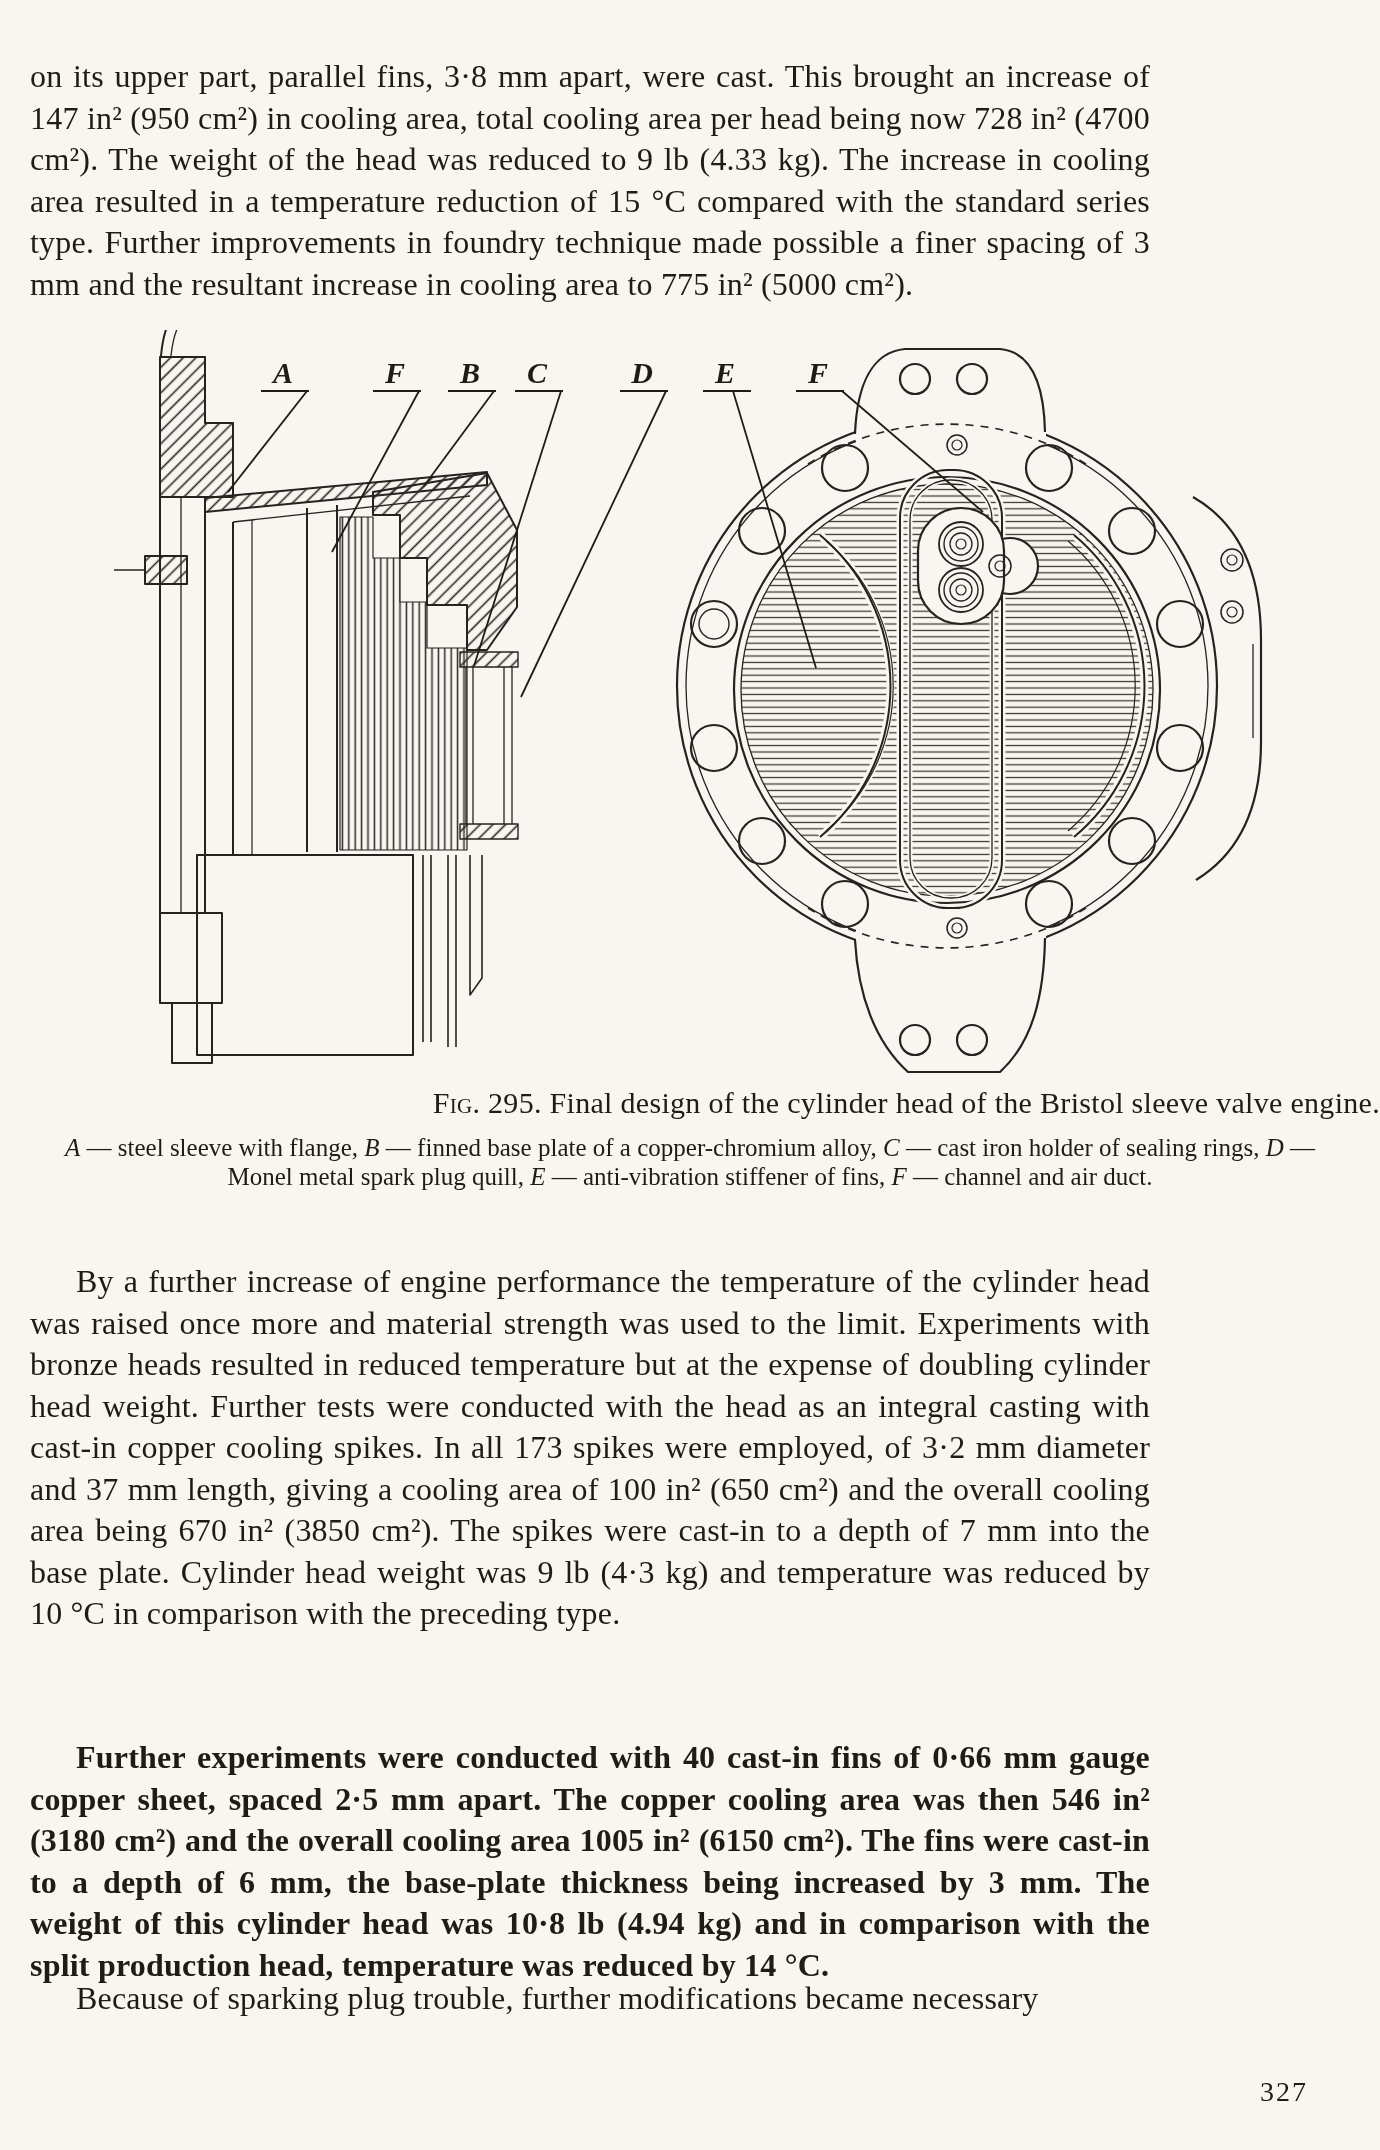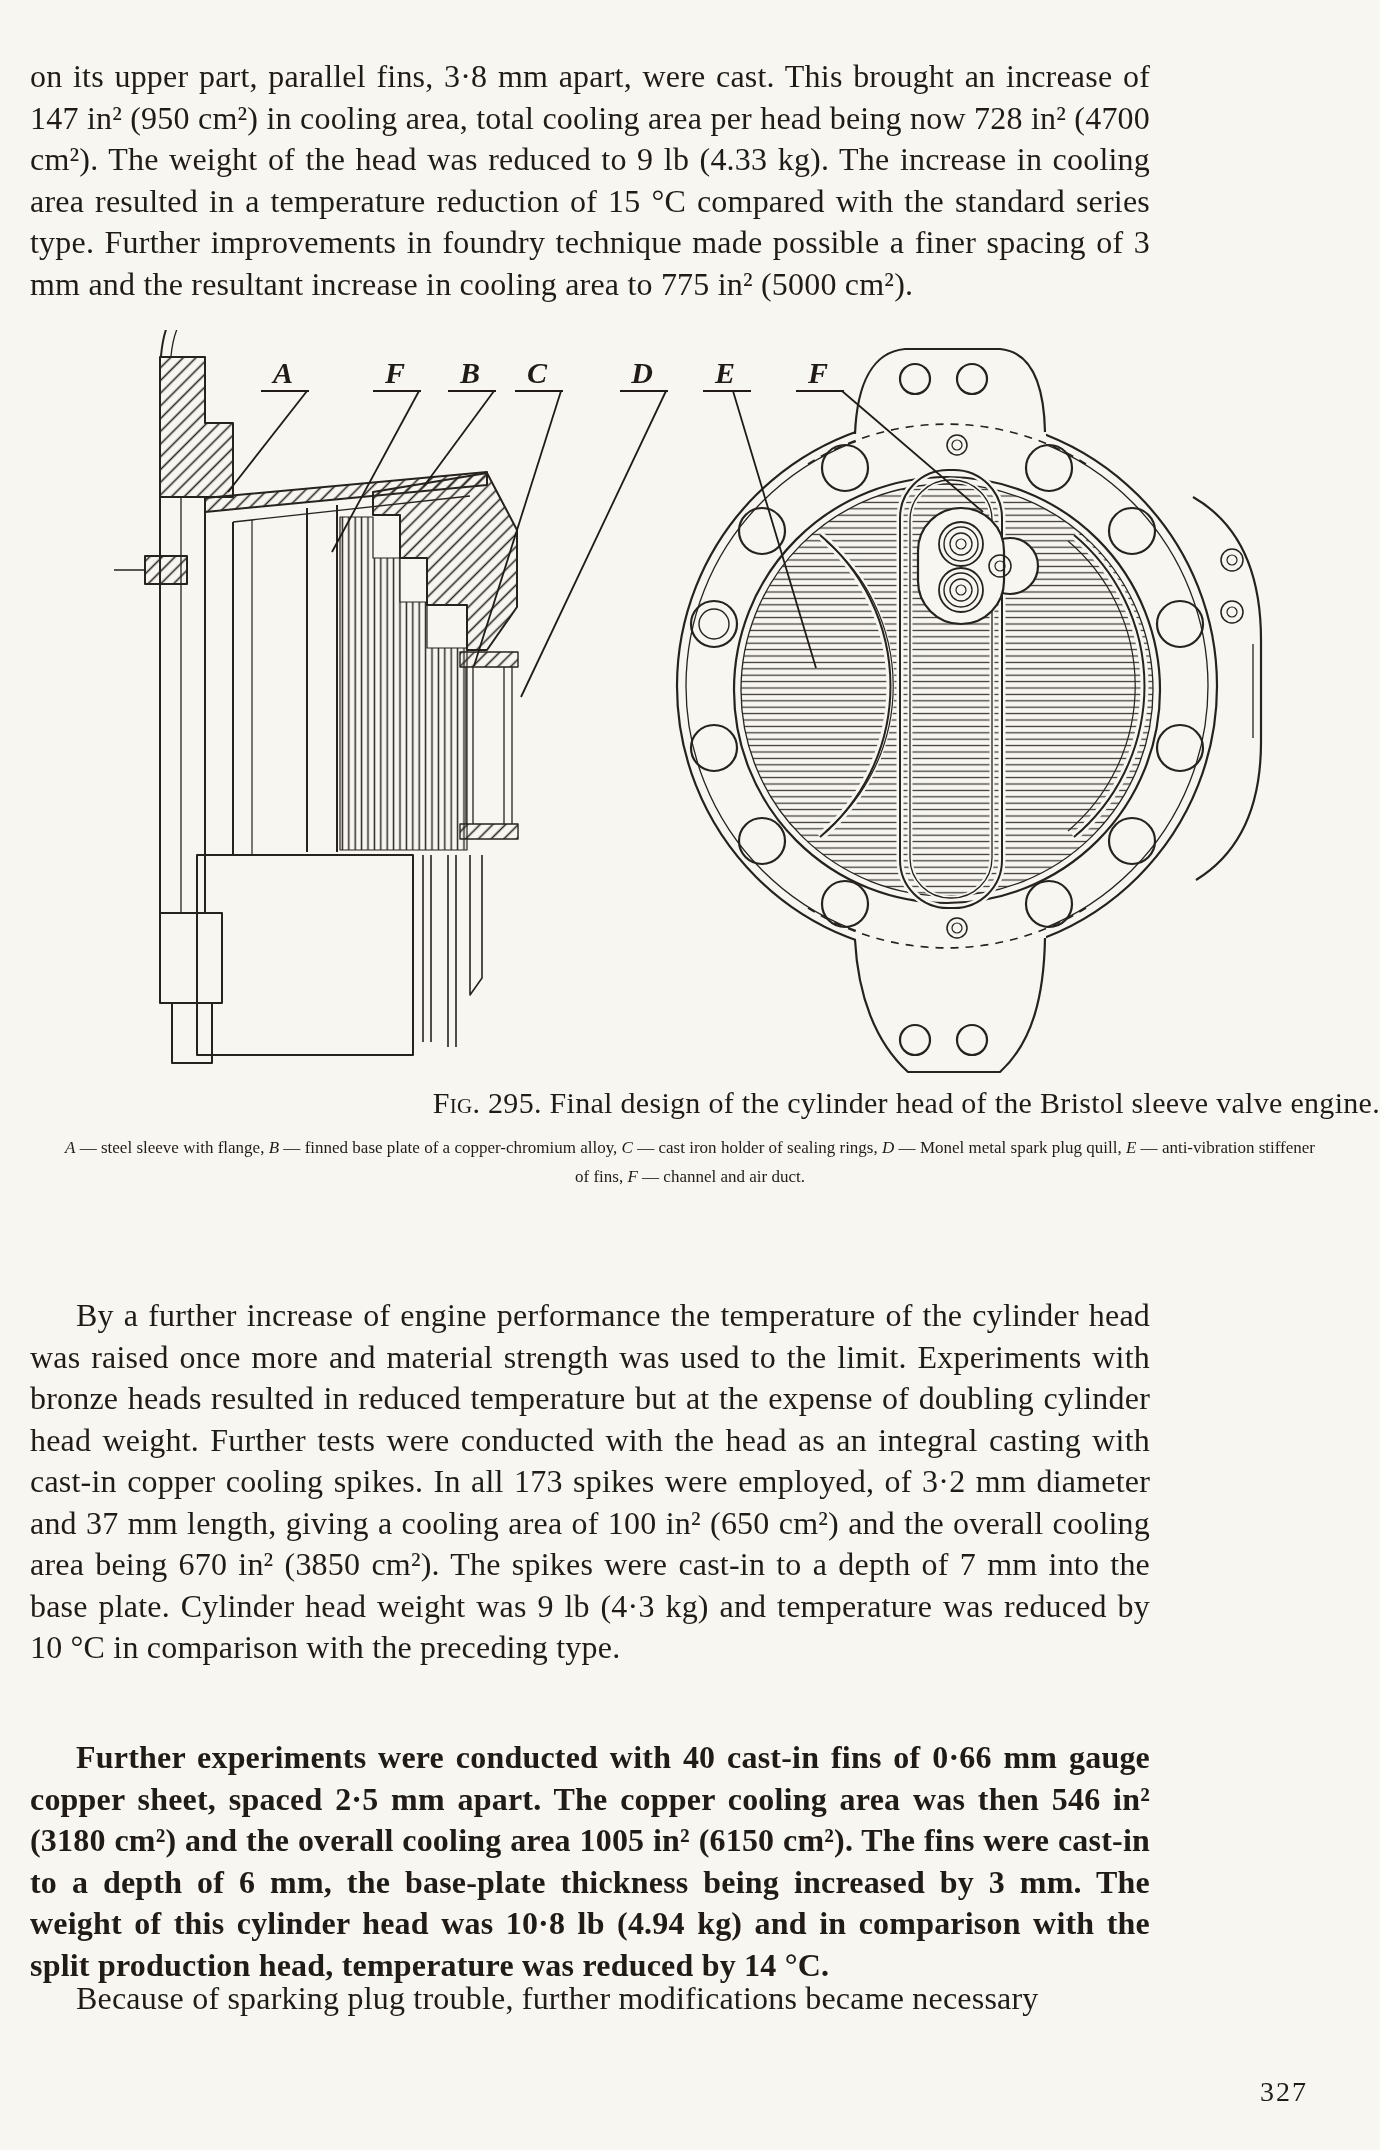--- a/index.html
+++ b/index.html
@@ -15,37 +15,37 @@
   .body-text {
     position:absolute;
     left:30px; width:1120px;
     font-size:32px;
     line-height:41.5px;
     text-align:justify;
     letter-spacing:0.2px;
   }
   .indent { text-indent:46px; }
   #para1 { top:24px; }
-  #para2 { top:1263px; }
+  #para2 { top:1229px; }
   #para3 { top:1705px;font-weight:bold; }
   #para4 { top:1963px;margin-top:15px; }
   .figure-svg {
     position:absolute; top:330px; left:0;
     width:1380px; height:760px;
   }
   .caption-title {
     position:absolute; top:1086px; left:0; width:100%;
     text-align:right;
     font-size:30px;
     letter-spacing:0.3px;
   }
   .smallcaps { font-variant:small-caps; }
   .caption-legend {
     position:absolute; top:1133px; left:65px; width:1250px;
-    font-size:17px;
+    font-size:25px;
     line-height:29px;
     text-align:justify;
     text-align-last:center;
   }
   .caption-legend i { font-style:italic; }
   .page-number {
     position:absolute; top:2076px; left:1260px;
     font-size:28px;
     letter-spacing:2px;
   }

